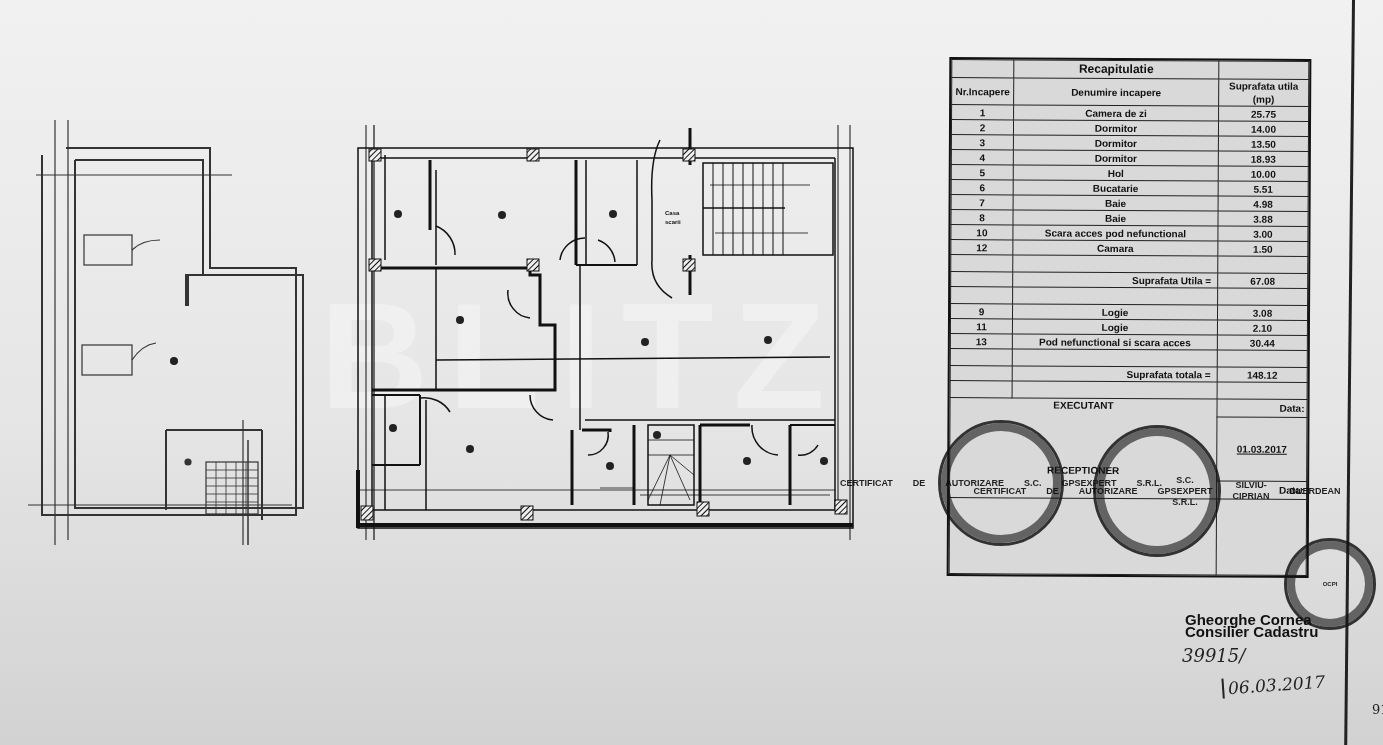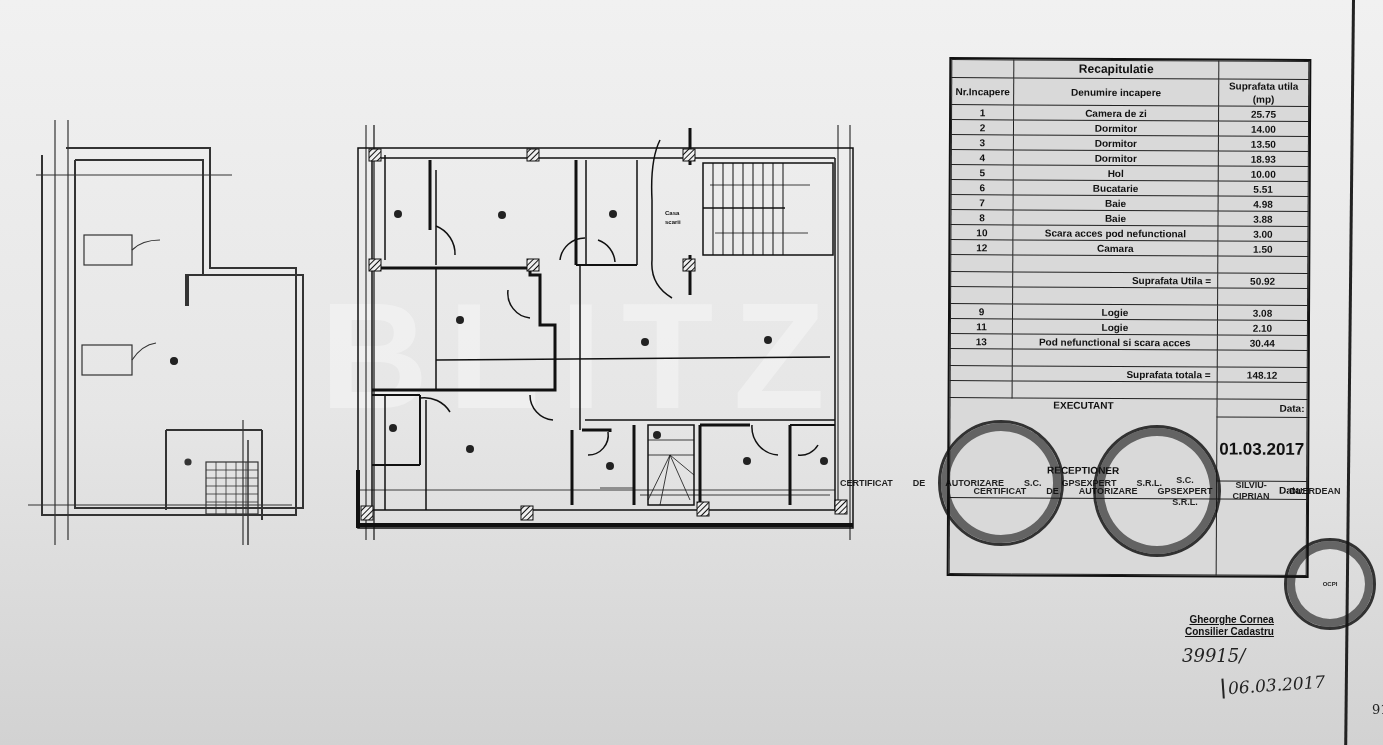--- a/index.html
+++ b/index.html
@@ -38,21 +38,21 @@
     box-shadow: inset 0 0 0 6px rgba(0,0,0,0), inset 0 0 0 8px rgba(20,20,20,0.6);
     color: rgba(10,10,10,0.9); font-weight: bold; font-size: 9px; text-align: center;
     display: flex; flex-direction: row; justify-content: center; align-items: center;
     line-height: 11px;
     gap: 20px;
   }
   .stamp1 { left: 938px; top: 420px; width: 126px; height: 126px; }
   .stamp2 { left: 1093px; top: 425px; width: 128px; height: 132px; }
   .stamp3 { left: 1284px; top: 538px; width: 92px; height: 92px; font-size: 6px; }
 
-  .signer { position: absolute; left: 1185px; top: 614px; font-size: 10px; font-weight: bold; text-align: right; line-height: 12px; text-decoration: underline; }
+  .signer { position: absolute; left: 1185px; top: 614px; font-size: 15px; font-weight: bold; text-align: left; line-height: 12px; }
   .handwrite { position: absolute; font-family: "DejaVu Serif", serif; font-style: italic; font-size: 16px; color: #222; }
   .watermark { position: absolute; left: 320px; top: 270px; font-size: 150px; font-weight: bold; color: rgba(255,255,255,0.35); letter-spacing: 20px; }
 </style>
 </head>
 <body>
 
 <div class="page-edge"></div>
 
 <div class="watermark">BLITZ</div>
 
@@ -279,21 +279,21 @@
           <td>1.50</td>
         </tr>
     <tr class="blank">
           <td></td>
           <td></td>
           <td></td>
         </tr>
     <tr>
       <td></td>
       <td class="sum-label">Suprafata Utila =</td>
-      <td>50.92</td>
+      <td>67.08</td>
     </tr>
     <tr class="blank">
           <td></td>
           <td></td>
           <td></td>
         </tr>
     <tr>
           <td>9</td>
           <td>Logie</td>
           <td>3.08</td>
@@ -324,21 +324,21 @@
           <td></td>
         </tr>
     <tr>
       <td colspan="2" rowspan="3" style="vertical-align:top; height:100px; text-align:center;">
         <span>EXECUTANT</span><br><br><br><br><br>
         <span>RECEPTIONER</span>
       </td>
       <td class="date-label">Data:</td>
     </tr>
     <tr class="signrow">
-      <td style="font-size:17px;">01.03.2017</td>
+      <td style="font-size:10px;text-decoration:underline;">01.03.2017</td>
     </tr>
     <tr>
       <td class="date-label">Data:</td>
     </tr>
     <tr class="bottom">
           <td colspan="2"></td>
           <td></td>
         </tr>
   </tbody>
     </table>

